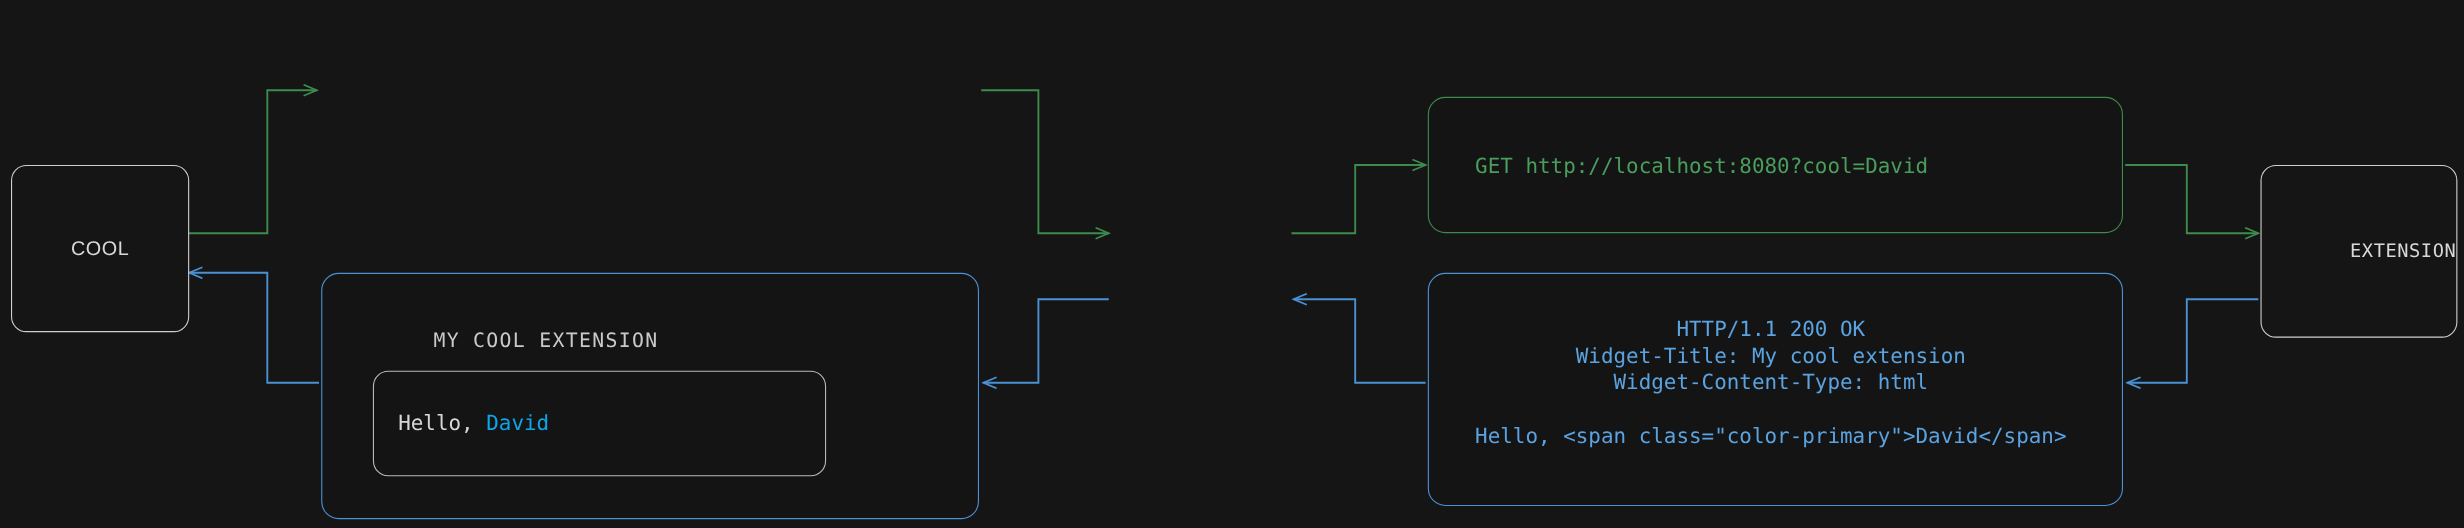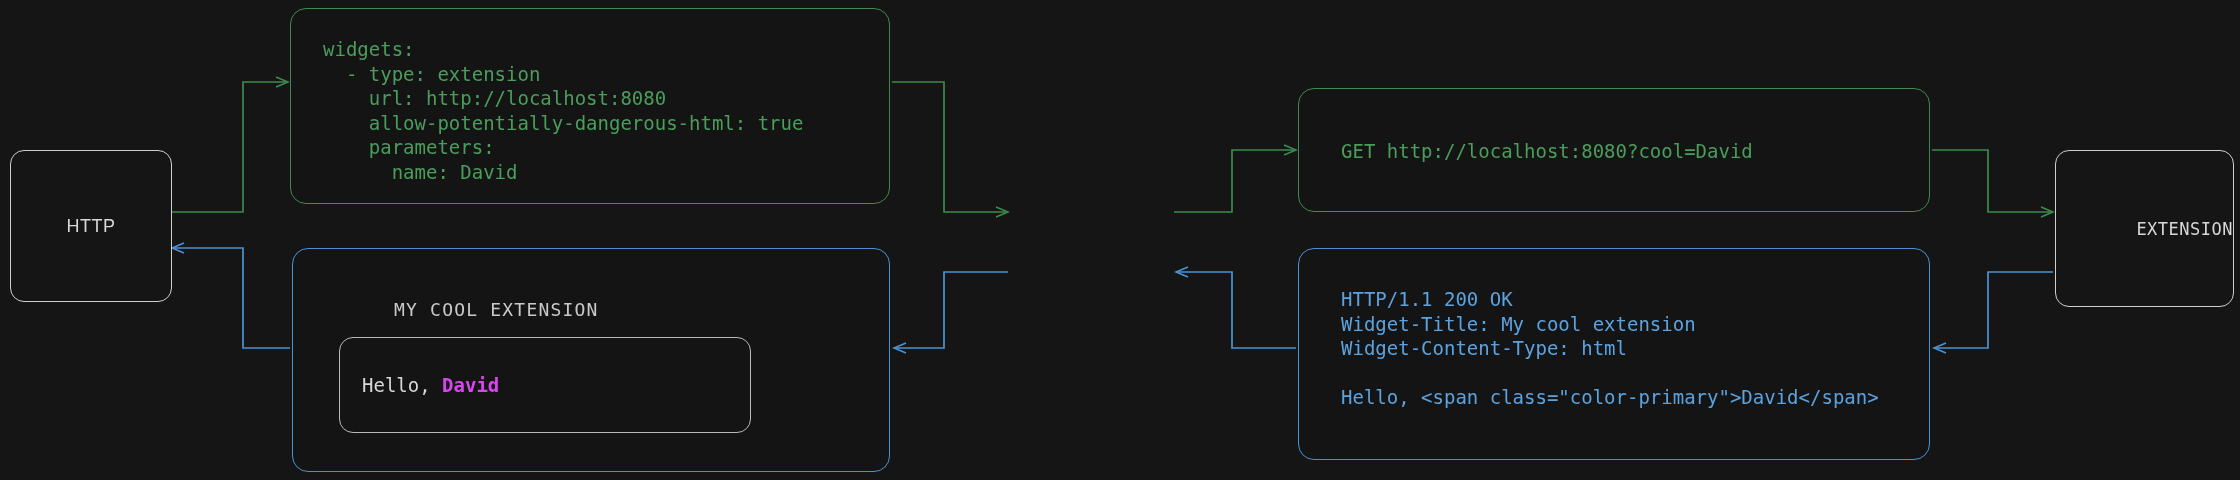--- a/index.html
+++ b/index.html
@@ -55,21 +55,21 @@
     border:1.5px solid #b9b9b9;
     border-radius:14px;
     box-sizing:border-box;
     display:flex;align-items:center;
   }
   .widget-text{
     font-family:"DejaVu Sans Mono",monospace;
     font-size:19px;color:#d7d7d7;
     padding-left:22px;
   }
-  .accent-orange{color:#d946ef;font-weight:bold;}
+  .accent-orange{color:#0ea5e9;}
 </style>
 </head>
 <body>
 
 <div id="stage">
 
   <svg id="wires" viewBox="0 0 2240 480" xmlns="http://www.w3.org/2000/svg">
     <defs>
       <marker id="ah-g" markerWidth="16" markerHeight="12" refX="14" refY="6" orient="auto" markerUnits="userSpaceOnUse">
         <path d="M2,1 L14,6 L2,11" fill="none" stroke="#3d8b4d" stroke-width="1.6"></path>
@@ -93,43 +93,35 @@
 
       <path stroke="#4b92d4" marker-end="url(#ah-b)" d="M1296,348 L1232,348 L1232,272 L1176,272"></path>
 
       <path stroke="#4b92d4" marker-end="url(#ah-b)" d="M1008,272 L944,272 L944,348 L894,348"></path>
 
       <path stroke="#4b92d4" marker-end="url(#ah-b)" d="M290,348 L243,348 L243,248 L172,248"></path>
     </g>
   </svg>
 
   <div class="node node-sans" style="left:10px;top:150px;width:160px;height:150px;">
-    <span>HTTP</span>
+    <span>COOL</span>
   </div>
 
 
   <div class="node node-mono" style="left:2055px;top:150px;width:177px;height:155px;justify-content:flex-end;">
     <span>EXTENSION</span>
   </div>
 
-  <div class="panel panel-green" style="left:290px;top:8px;width:600px;height:196px;">
-    <pre class="code code-green" style="position:absolute;left:32px;top:28px;">widgets:
-  - type: extension
-    url: http://localhost:8080
-    allow-potentially-dangerous-html: true
-    parameters:
-      name: David</pre>
-  </div>
 
   <div class="panel panel-green" style="left:1298px;top:88px;width:632px;height:124px;">
     <pre class="code code-green" style="position:absolute;left:42px;top:50px;">GET http://localhost:8080?cool=David</pre>
   </div>
 
   <div class="panel panel-blue" style="left:1298px;top:248px;width:632px;height:212px;">
-    <pre class="code code-blue" style="position:absolute;left:42px;top:38px;">HTTP/1.1 200 OK
+    <pre class="code code-blue" style="position:absolute;left:42px;top:38px;text-align:center;">HTTP/1.1 200 OK
 Widget-Title: My cool extension
 Widget-Content-Type: html
 
 Hello, &lt;span class="color-primary"&gt;David&lt;/span&gt;</pre>
   </div>
 
   <div class="panel panel-blue" style="left:292px;top:248px;width:598px;height:224px;">
     <div class="widget-title" style="position:absolute;left:58px;top:50px;">MY COOL EXTENSION</div>
 
     <div class="widget-inner" style="left:46px;top:88px;width:412px;height:96px;">

